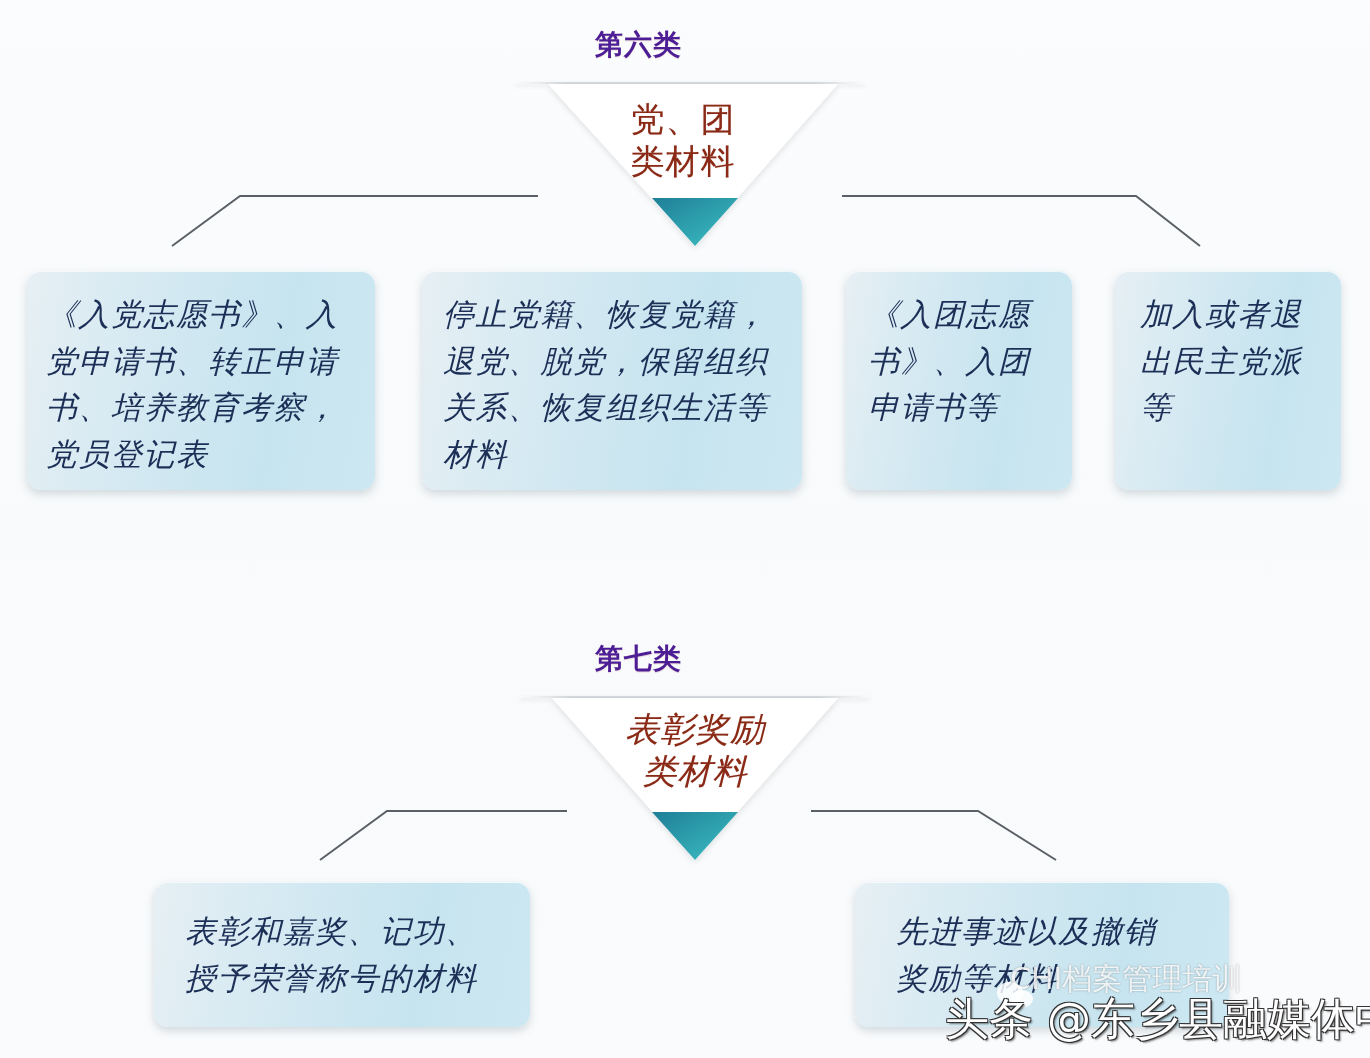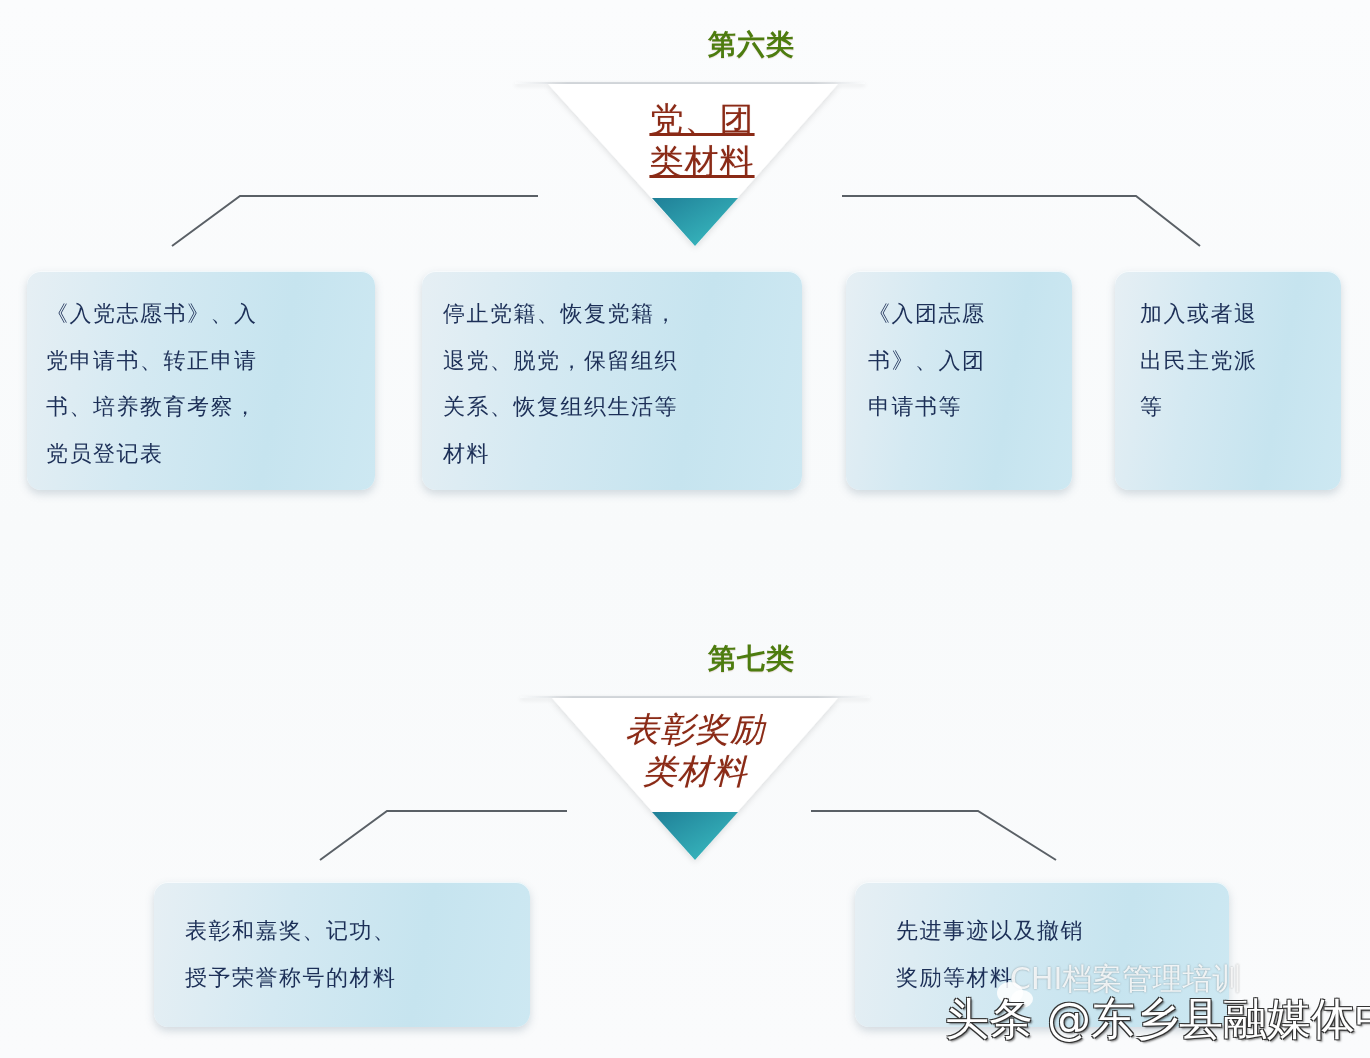--- a/index.html
+++ b/index.html
@@ -12,25 +12,25 @@
       position: relative;
       overflow: hidden;
       background: linear-gradient(180deg, #fbfcfd 0%, #f8fafb 50%, #fafbfc 100%);
       font-family: "DejaVu Sans", "Liberation Sans", sans-serif;
     }
     .section { position: absolute; left: 0; top: 0; width: 1370px; height: 1058px; pointer-events: none; }
     .section * { pointer-events: auto; }
 
     .cat-label {
       position: absolute;
-      color: #4d7c0f;
+      color: #4c1d95;
       font-weight: bold;
       font-size: 28px;
       letter-spacing: 1px;
-      text-align: right;
+      text-align: left;
       width: 200px;
       font-family: "DejaVu Sans", sans-serif;
       text-shadow: 0 1px 1px rgba(150,40,20,0.15);
     }
     .banner-line {
       position: absolute;
       height: 2px;
       background: linear-gradient(90deg, rgba(210,215,220,0) 0%, #d6dade 15%, #d6dade 85%, rgba(210,215,220,0) 100%);
       box-shadow: 0 2px 4px rgba(0,0,0,0.10);
     }
@@ -52,24 +52,25 @@
     .connector { position: absolute; }
     .connector svg { display: block; overflow: visible; }
 
     .card {
       position: absolute;
       border-radius: 14px;
       background: linear-gradient(100deg, #e6eff4 0%, #d4e9f2 35%, #c6e4ef 70%, #cde8f2 100%);
       box-shadow: 0 4px 8px rgba(90,120,140,0.25), inset 0 1px 0 rgba(255,255,255,0.7);
       box-sizing: border-box;
       color: #1c2f57;
-      font-size: 22px;
+      font-size: 31px;
       line-height: 46.5px;
       letter-spacing: 1.5px;
       font-family: "DejaVu Sans", "Liberation Sans", sans-serif;
+      font-style: italic;
     }
     .card-text { white-space: pre-line; }
 
     .watermark {
       position: absolute;
       left: 945px;
       top: 990px;
       color: #ffffff;
       font-size: 44px;
       font-family: "DejaVu Sans", sans-serif;
@@ -111,21 +112,21 @@
         </linearGradient>
         <filter id="sh6" x="-20%" y="-20%" width="140%" height="140%">
           <feDropShadow dx="0" dy="2" stdDeviation="3" flood-color="#000" flood-opacity="0.12"></feDropShadow>
         </filter>
       </defs>
       <polygon points="0,0 290,0 147,162" fill="#ffffff" filter="url(#sh6)"></polygon>
       <polygon points="104,114 190,114 147,162" fill="url(#tip6)"></polygon>
     </svg>
   </div>
 
-  <div class="funnel-text" style="left:552px; top:98px;text-decoration:underline;">
+  <div class="funnel-text" style="left:533px; top:98px;">
     <div>党、团</div>
     <div>类材料</div>
   </div>
 
   <div class="connector" style="left:0; top:0;">
     <svg width="1370" height="260" viewBox="0 0 1370 260">
       <polyline points="172,246 240,196 538,196" fill="none" stroke="#5a6066" stroke-width="2"></polyline>
       <polyline points="842,196 1136,196 1200,246" fill="none" stroke="#5a6066" stroke-width="2"></polyline>
     </svg>
   </div>

